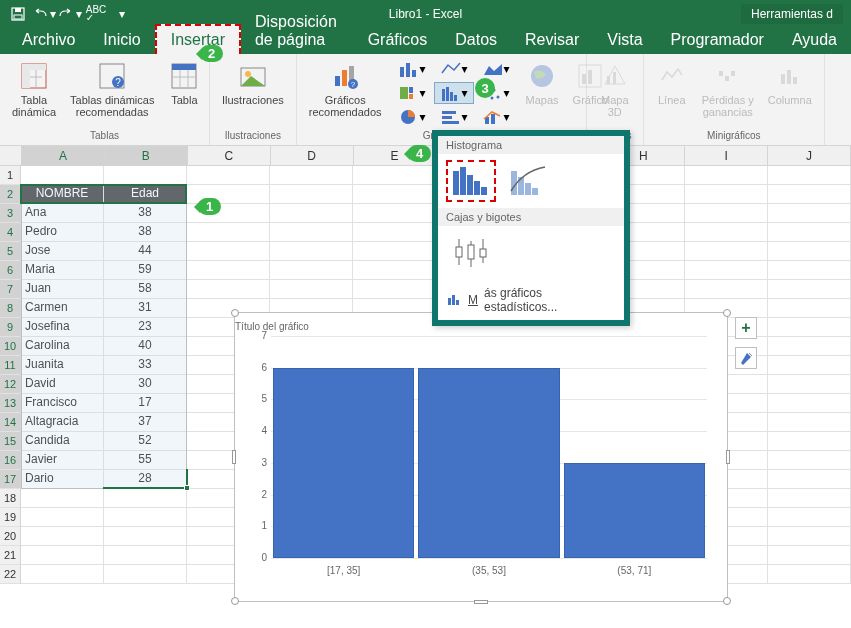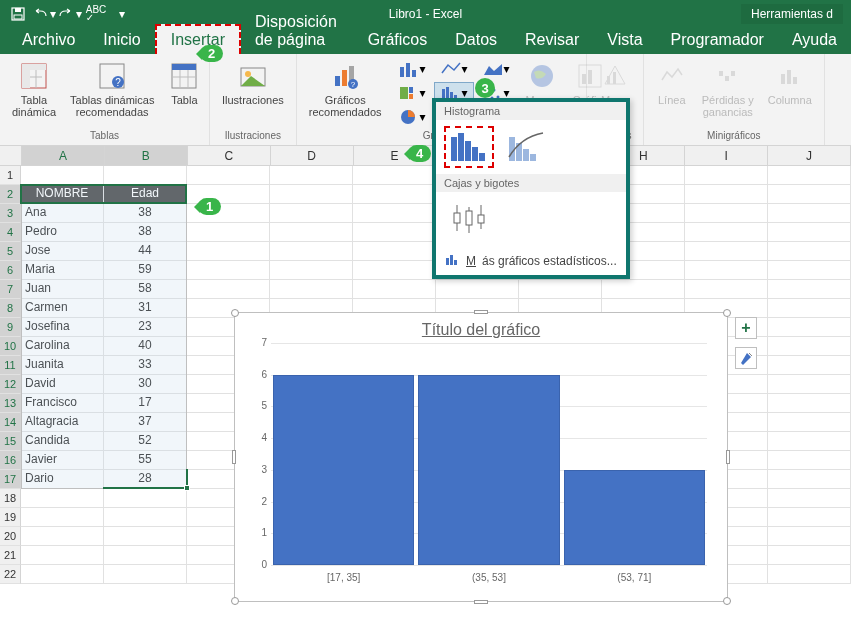--- a/index.html
+++ b/index.html
@@ -27,21 +27,21 @@
 .ribbon-btn-v .icon { width: 32px; height: 32px; display: flex; align-items: center; justify-content: center; }
 .ribbon-btn-v .lbl { font-size: 11px; color: #444; text-align: center; line-height: 12px; margin-top: 2px; white-space: pre; }
 .ribbon-group-label { font-size: 10px; color: #666; text-align: center; padding-bottom: 2px; }
 .ribbon-btn-v.disabled .lbl { color: #bbb; }
 .ribbon-btn-v.disabled svg { opacity: .35; }
 .chart-mini { display: flex; gap: 2px; }
 .chart-mini-col { display:flex; flex-direction:column; gap:2px;}
 .chart-mini .mb { width: 40px; height: 22px; border: 1px solid transparent; display:flex; align-items:center; justify-content:center; cursor:pointer; }
 
 
-.dropdown { position: absolute; background: #fff; border: 4px solid #0f766e; box-shadow: 2px 2px 6px rgba(0,0,0,.2); z-index: 50; }
+.dropdown { position: absolute; background: #fff; border: 6px solid #0f766e; box-shadow: 2px 2px 6px rgba(0,0,0,.2); z-index: 50; margin-top: 32px; }
 .dropdown-section { font-size: 11px; color: #666; background: #f0f0f0; padding: 3px 8px; }
 .dropdown-row { padding: 6px 8px; display: flex; gap: 8px; }
 .dropdown-opt { width: 50px; height: 42px; display:flex; align-items:center; justify-content:center; cursor:pointer; border:1px solid transparent; }
 .dropdown-opt.hl { border: 2px dashed #d00; }
 .dropdown-more { padding: 6px 8px; display:flex; align-items:center; gap:6px; font-size:12px; color:#444; cursor:pointer; }
 
 
 .colhdr { height: 20px; background: #f0f0f0; display: flex; border-bottom: 1px solid #d4d4d4; }
 .rowhdr-corner { width: 22px; border-right: 1px solid #d4d4d4; background: #f0f0f0; }
 .colcell { width: 83px; text-align: center; font-size: 12px; border-right: 1px solid #d4d4d4; line-height: 20px; color:#333; }
@@ -64,21 +64,21 @@
 
 .callout { position: absolute; background: #39b54a; color: #fff; font-weight: bold; font-size: 13px; border-radius: 10px 10px 10px 10px; padding: 1px 8px; z-index: 60; }
 .callout::before { content: ""; position: absolute; left: -10px; top: 50%; transform: translateY(-50%); border: 6px solid transparent; border-right-color: #39b54a; }
 .callout.circle { border-radius: 50%; width:20px; height:20px; padding:0; display:flex; align-items:center; justify-content:center;}
 .callout.circle::before { display:none; }
 
 
 .chart-embed { position: absolute; border: 1px solid #bfbfbf; background: #fff; }
 .chart-handle { position:absolute; width:8px; height:8px; background:#fff; border:1px solid #999; border-radius:50%;}
 .chart-side-handle { position:absolute; background:#fff; border:1px solid #999; }
-.chart-title { text-align:center; font-size:16px; color:#666; padding:8px 0 4px;text-decoration:underline;}
+.chart-title { font-size:10px; color:#666; padding:8px 0 4px;}
 .chart-plot { position:relative; margin: 0 20px 24px 36px; height: 222px; }
 .chart-axis-y { position:absolute; left:-22px; width:18px; text-align:right; font-size:10px; color:#666; }
 .chart-grid-line { position:absolute; left:0; right:0; border-top:1px solid #e6e6e6; }
 .chart-bar { position:absolute; bottom:0; background:#4472c4; border:1px solid #3a63ad; }
 .chart-xlabel { position:absolute; font-size:10px; color:#666; transform:translateX(-50%); }
 .chart-action { position:absolute; right:-30px; width:22px; height:22px; border:1px solid #bfbfbf; background:#fff; display:flex; align-items:center; justify-content:center; cursor:pointer;}
 </style>
 </head>
 <body>
 

